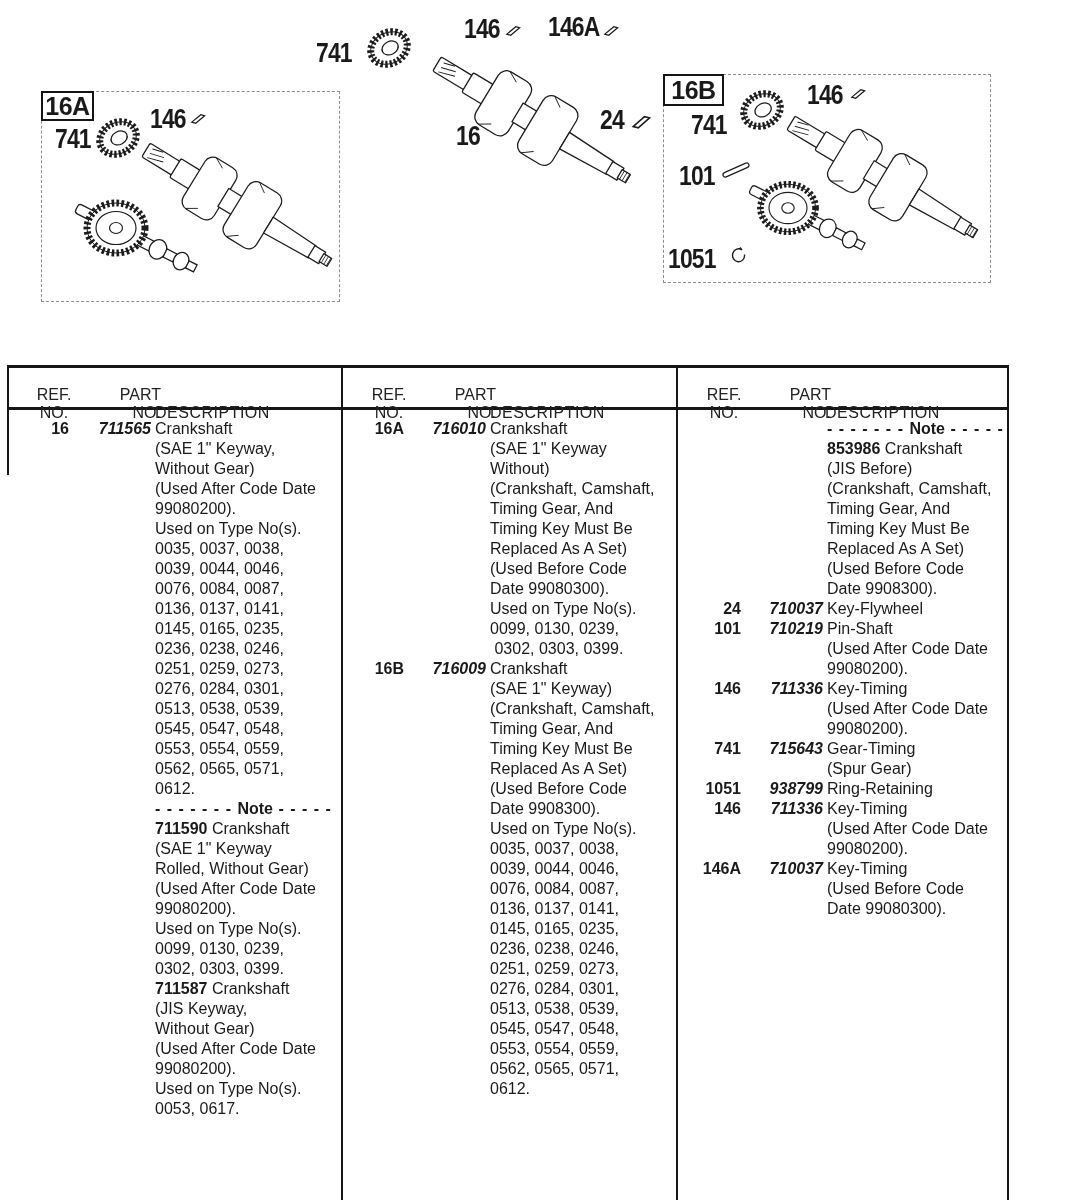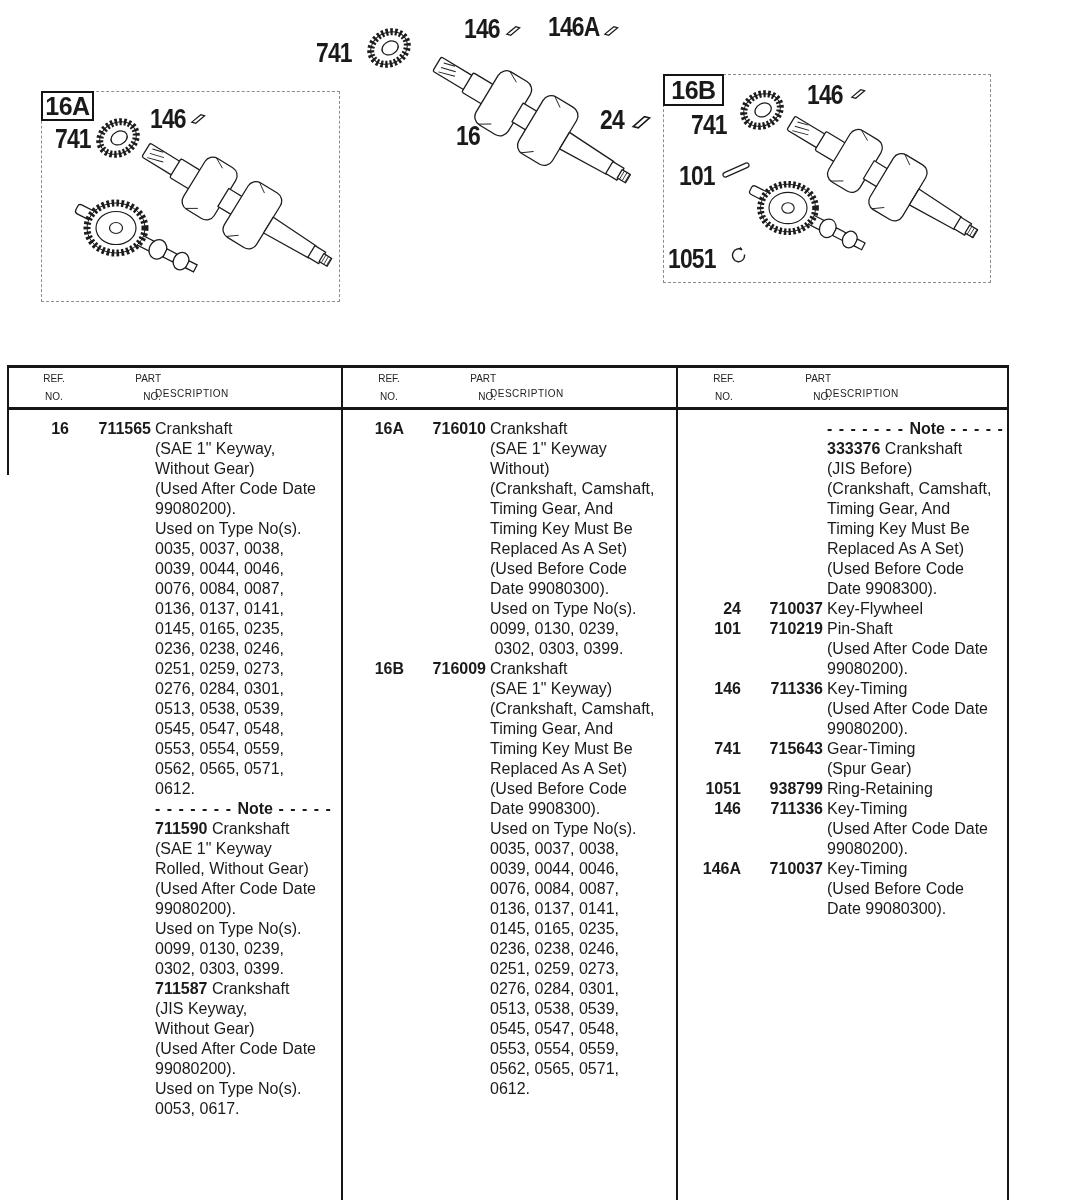--- a/index.html
+++ b/index.html
@@ -7,28 +7,28 @@
         font-family:"Liberation Sans",sans-serif;color:#1a1a1a;}
   svg.art{position:absolute;left:0;top:0;z-index:1;pointer-events:none;}
   .refbox{position:absolute;border:1px dashed #8d8d8d;z-index:0;background:transparent;}
   .reflabel{position:absolute;z-index:3;background:#fff;border:2px solid #141414;
             display:flex;align-items:center;justify-content:center;
             font-weight:700;font-size:25px;letter-spacing:-0.5px;}
   .callout{position:absolute;z-index:3;font-weight:700;font-size:27px;letter-spacing:-1px;
            transform:scaleX(0.85);transform-origin:0 50%;white-space:nowrap;}
   
   .rule{position:absolute;background:#161616;z-index:2;}
-  .ghead{position:absolute;width:334px;height:44px;font-size:10px;z-index:2;color:#222;}
+  .ghead{position:absolute;width:334px;height:44px;font-size:16px;z-index:2;color:#222;margin-top:16px;}
   .ghead .h-ref{position:absolute;left:12px;top:4px;width:70px;text-align:center;line-height:18px;}
   .ghead .h-part{position:absolute;left:78px;top:4px;width:76px;text-align:right;line-height:18px;}
   .ghead .h-desc{position:absolute;left:148px;top:22px;width:184px;text-align:left;letter-spacing:0.5px;}
   .col{position:absolute;top:419px;width:332px;font-size:16px;line-height:20px;z-index:2;}
   .entry{position:relative;padding-left:148px;}
   .entry .ref{position:absolute;left:0;top:0;width:62px;text-align:right;font-weight:700;}
-  .entry .part{position:absolute;left:66px;top:0;width:78px;text-align:right;font-weight:700;}
+  .entry .part{position:absolute;left:66px;top:0;width:78px;text-align:right;font-weight:700;font-style:italic;}
   .dline{min-height:20px;white-space:pre;}
   .dash{font-weight:700;letter-spacing:1px;}
 </style>
 </head>
 <body>
 
 <div class="page">
 
   <svg class="art" width="1073" height="360" viewBox="0 0 1073 360">
     <defs>
@@ -231,21 +231,21 @@
         <div class="dline">0553, 0554, 0559,</div>
         <div class="dline">0562, 0565, 0571,</div>
         <div class="dline">0612.</div>
       </div>
     </div>
   <div class="col" style="left:679px;">
       <div class="entry">
         <span class="ref"></span>
         <span class="part"></span>
         <div class="dline"><span class="dash">- - - - - - - </span><b>Note</b><span class="dash"> - - - - -</span></div>
-        <div class="dline"><b>333376</b> Crankshaft</div>
+        <div class="dline"><b>853986</b> Crankshaft</div>
         <div class="dline">(JIS Before)</div>
         <div class="dline">(Crankshaft, Camshaft,</div>
         <div class="dline">Timing Gear, And</div>
         <div class="dline">Timing Key Must Be</div>
         <div class="dline">Replaced As A Set)</div>
         <div class="dline">(Used Before Code</div>
         <div class="dline">Date 9908300).</div>
       </div>
       <div class="entry">
         <span class="ref">24</span>

